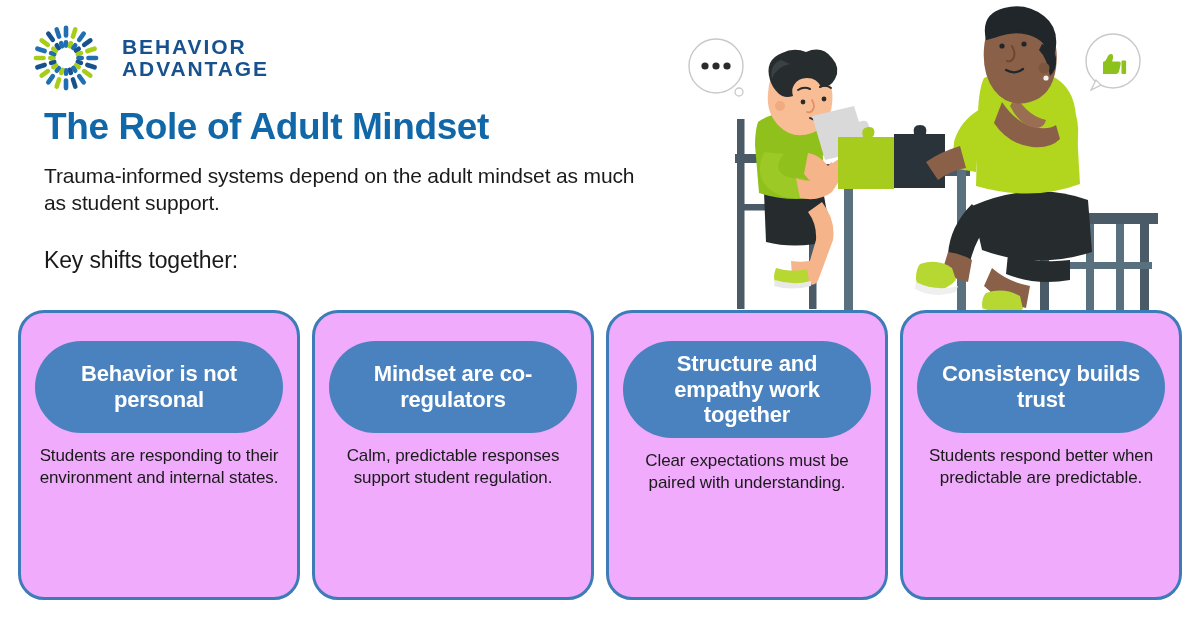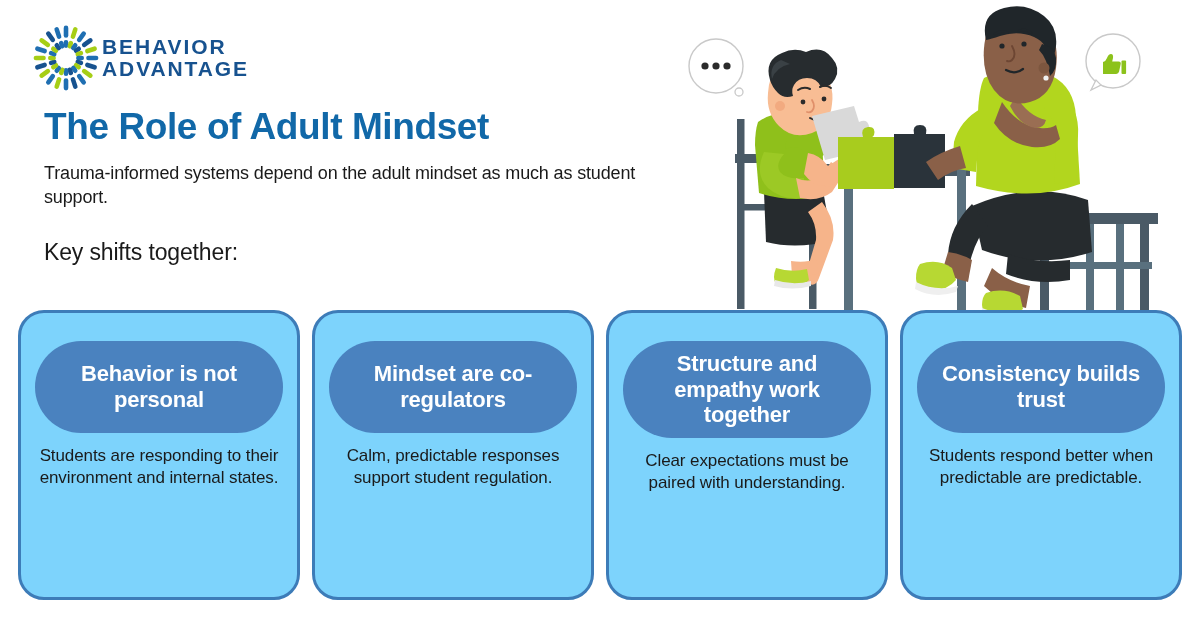--- a/index.html
+++ b/index.html
@@ -17,21 +17,21 @@
     position: relative;
   }
 
   
   #logo-block {
     position: absolute;
     left: 30px;
     top: 22px;
     display: flex;
     align-items: center;
-    gap: 0;
+    gap: 20px;
   }
   #logo-mark { width: 72px; height: 72px; display: block; }
   #logo-wordmark {
     display: flex;
     flex-direction: column;
     line-height: 1.06;
   }
   #logo-wordmark span {
     font-size: 21px;
     font-weight: 600;
@@ -49,21 +49,21 @@
   }
   #page-title {
     font-size: 37px;
     font-weight: bold;
     color: #1168a8;
     letter-spacing: -0.4px;
     line-height: 1.14;
   }
   #subtitle {
     margin-top: 14px;
-    font-size: 18px;
+    font-size: 21px;
     line-height: 1.3;
     color: #1a1a1a;
     letter-spacing: -0.15px;
   }
   #key-shifts-label {
     margin-top: 30px;
     font-size: 23px;
     color: #1a1a1a;
     letter-spacing: -0.15px;
   }
@@ -83,21 +83,21 @@
     position: absolute;
     left: 18px;
     top: 310px;
     width: 1164px;
     height: 290px;
     display: flex;
     gap: 12px;
   }
   .card {
     flex: 1 1 0;
-    background: #7dd3fc;
+    background: #f0abfc;
     border: 3px solid #3d7cb8;
     border-radius: 26px;
     padding: 28px 14px 16px;
     display: flex;
     flex-direction: column;
     align-items: center;
   }
   .card-pill {
     width: 100%;
     min-height: 92px;

